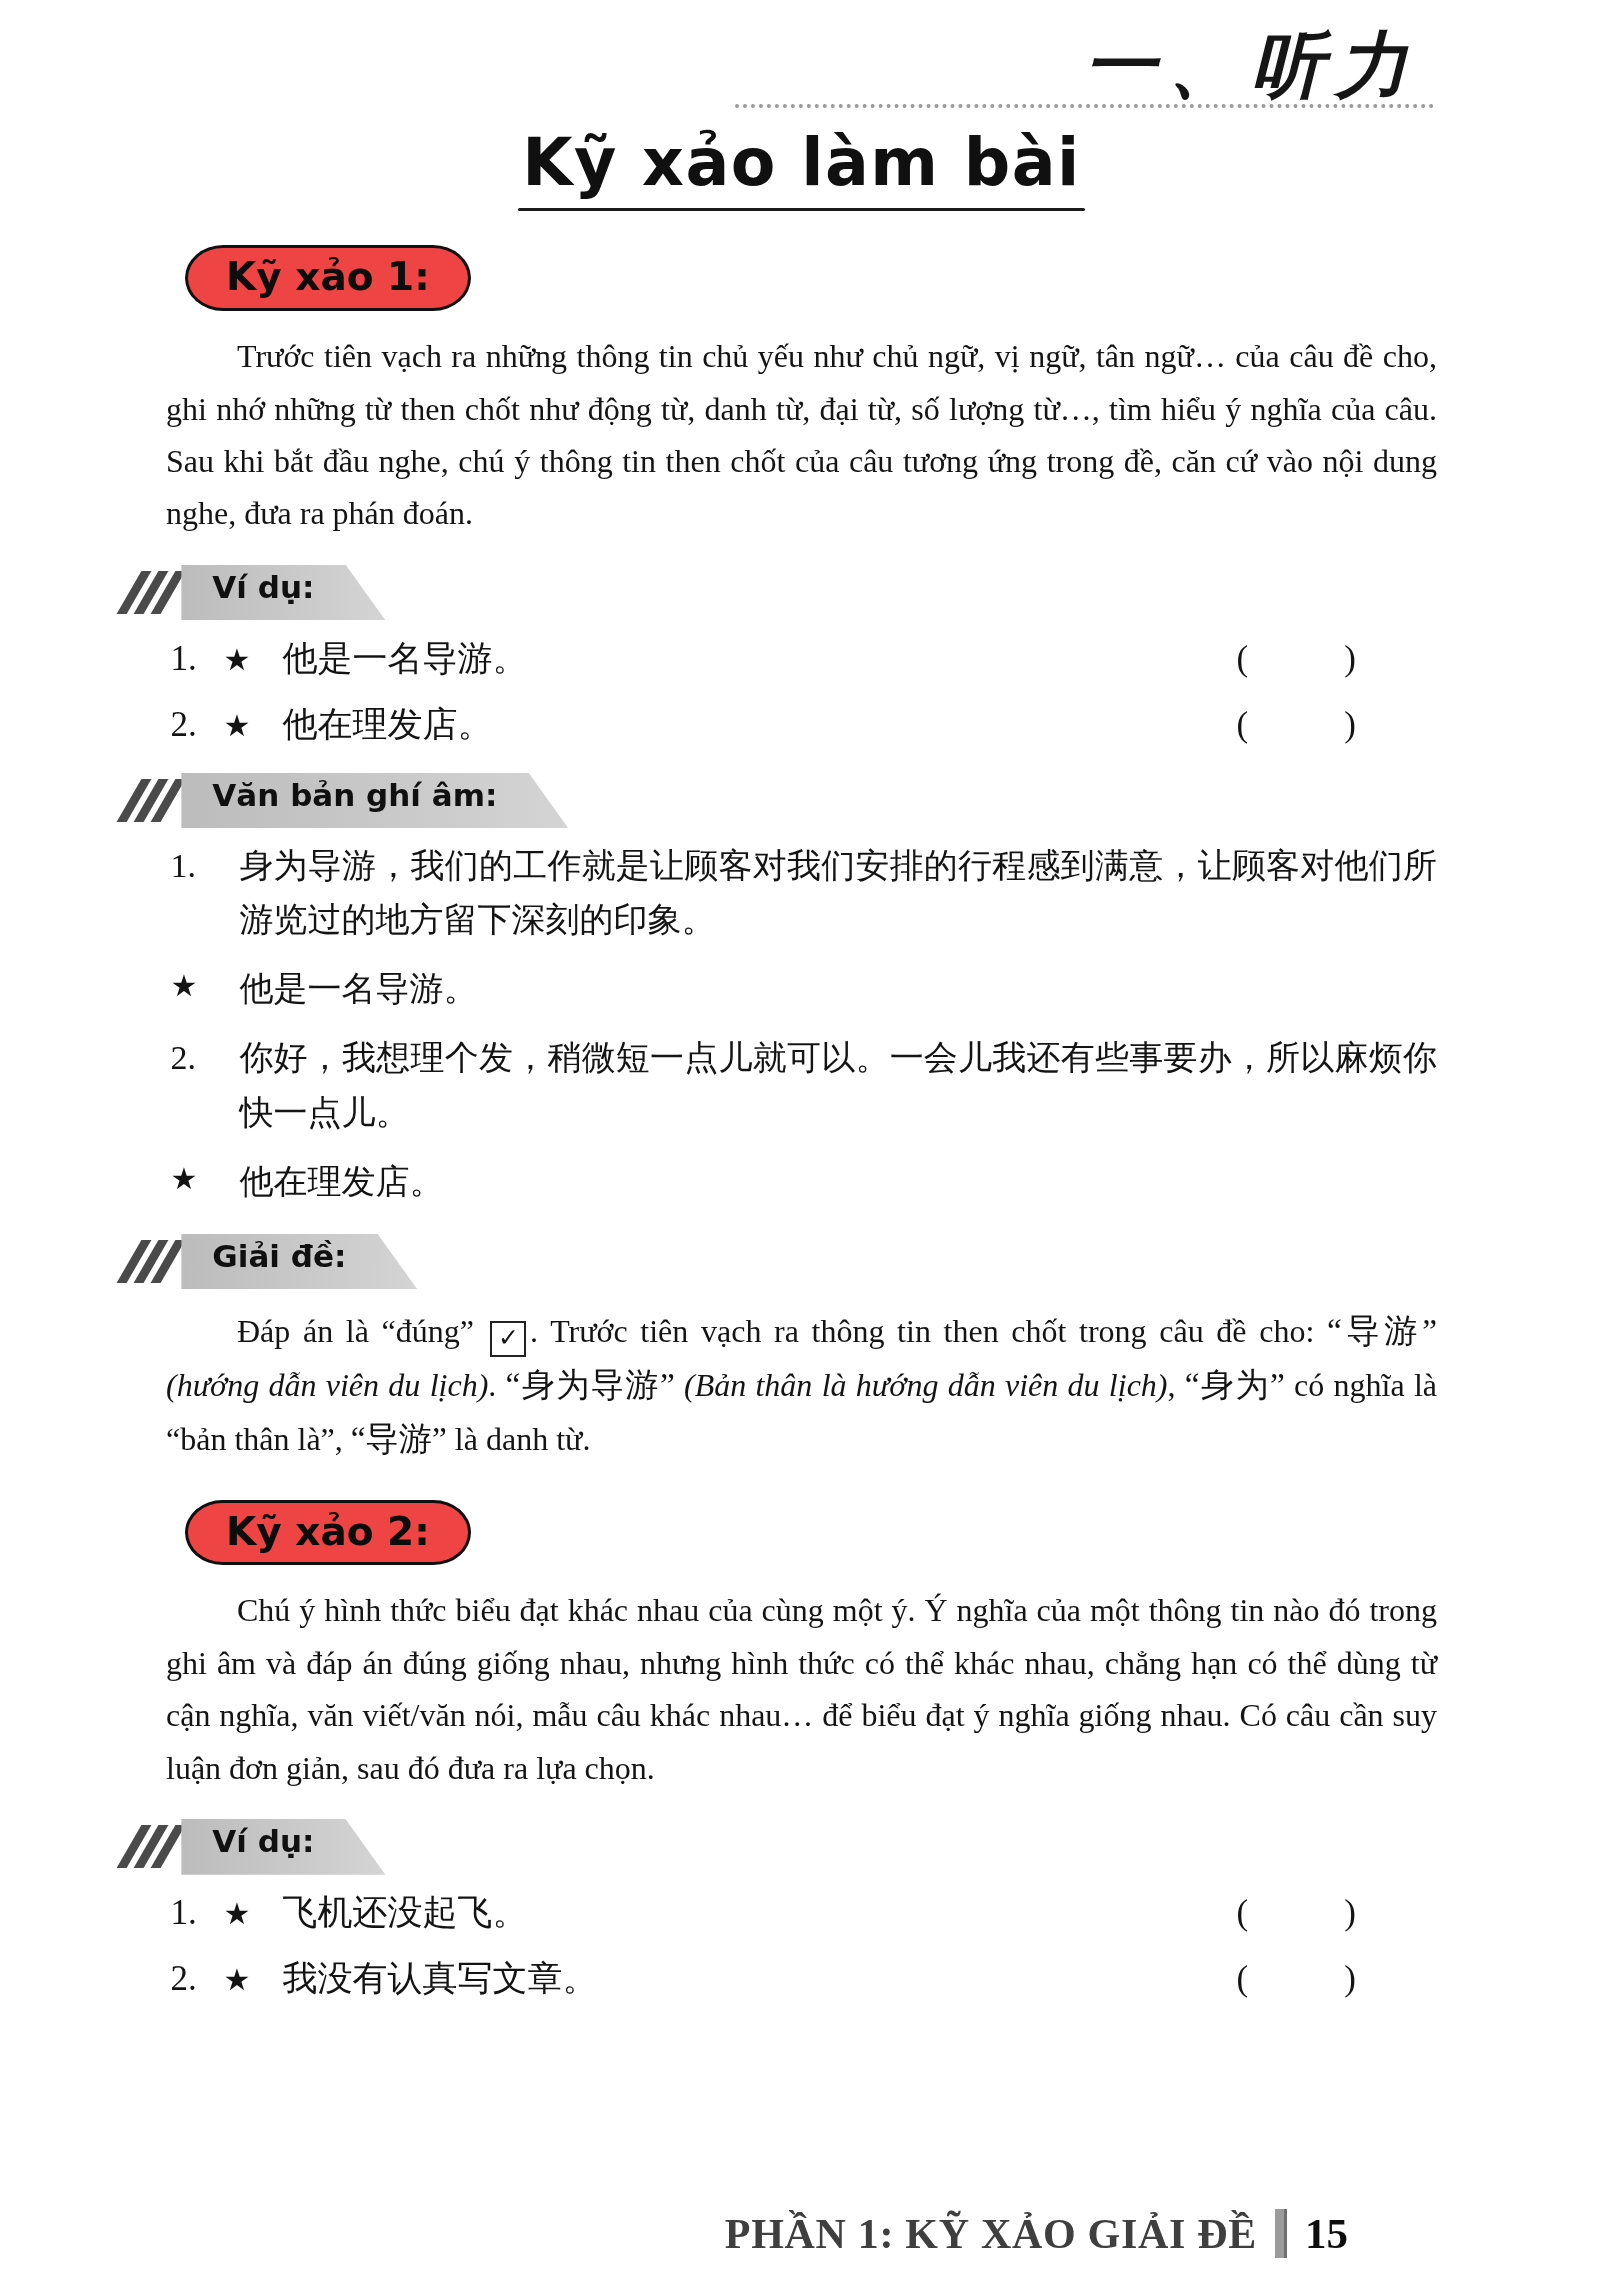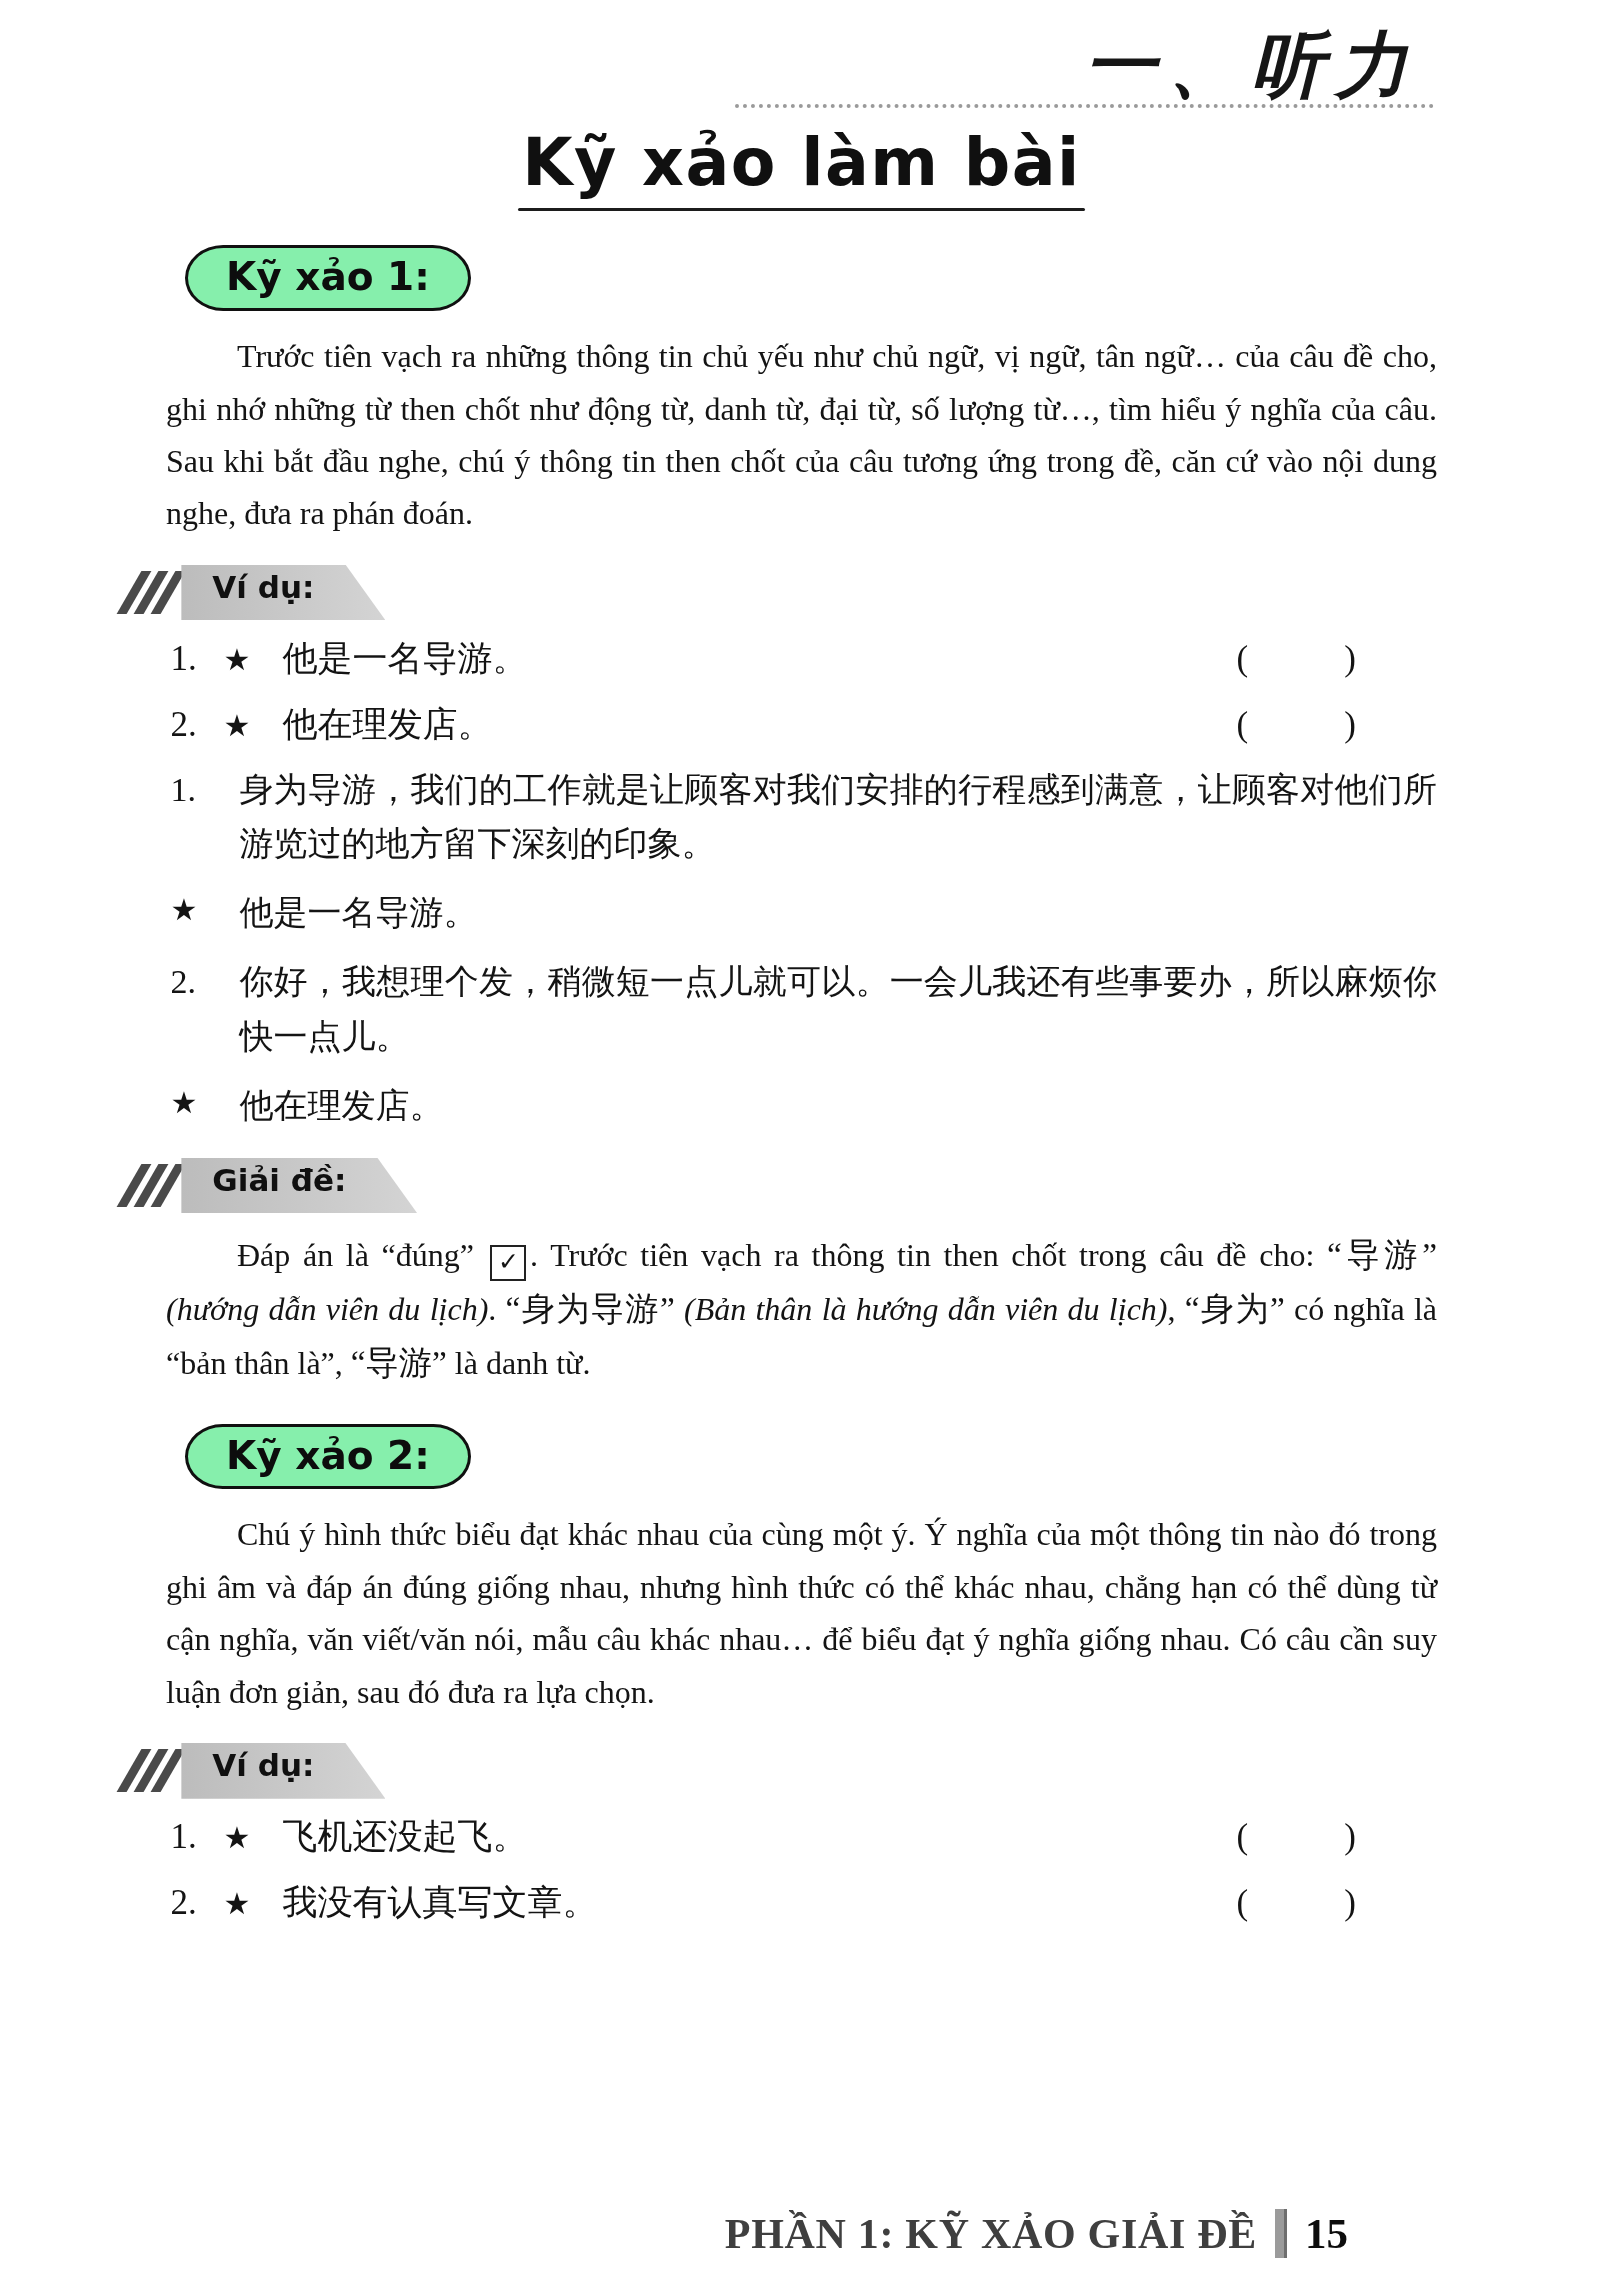--- a/index.html
+++ b/index.html
@@ -18,21 +18,21 @@
   .dotted-rule{width:699px;margin:0 2.9px 0 auto;border-bottom:4.4px dotted #9a9a9a;height:0;}
 
   
   .page-title{margin:17.7px 0 0;text-align:center;font-family:"DejaVu Sans",sans-serif;
     font-weight:bold;font-size:65px;letter-spacing:1.5px;color:#101010;}
   .title-underline{width:567px;height:3.7px;background:#1c1c1c;margin:7.4px auto 0;border-radius:2.2px;}
 
   
   .skill-badge{
     display:inline-block;margin:34px 0 0 19px;border:3.7px solid #101010;
-    border-radius:44px/38px;padding:5.9px 38px 8.8px;background:#86efac;
+    border-radius:44px/38px;padding:5.9px 38px 8.8px;background:#ef4444;
     font-family:"DejaVu Sans",sans-serif;font-weight:bold;font-size:39px;color:#0d0d0d;
   }
 
   .body-par{margin:19px 0 0;font-size:32px;line-height:1.64;text-align:justify;}
   .indent{text-indent:71px;}
 
   
   .section-header{display:flex;align-items:center;margin:29px 0 0 -37px;height:47px;}
   .stripes{display:flex;gap:7.4px;margin-right:8.8px;}
   .stripes span{width:9.6px;height:43px;background:#4a4a4a;transform:skewX(-30deg);}
@@ -107,20 +107,30 @@
       <span class="ex-text">他是一名导游。</span>
       <span class="ex-answer">(           )</span>
     </div>
     <div class="example-row">
       <span class="ex-num">2.</span>
       <span class="ex-star">★</span>
       <span class="ex-text">他在理发店。</span>
       <span class="ex-answer">(           )</span>
     </div>
 
+    <div class="section-header">
+      <div class="stripes">
+          <span></span>
+          <span></span>
+          <span></span>
+        </div>
+      <div class="label-flag">
+        <span class="flag-text">Văn bản ghí âm:</span>
+      </div>
+    </div>
 
     <div class="tr-row">
       <span class="tr-marker">1.</span>
       <span class="tr-text">身为导游，我们的工作就是让顾客对我们安排的行程感到满意，让顾客对他们所游览过的地方留下深刻的印象。</span>
     </div>
     <div class="tr-row">
       <span class="tr-marker star">★</span>
       <span class="tr-text">他是一名导游。</span>
     </div>
     <div class="tr-row">

